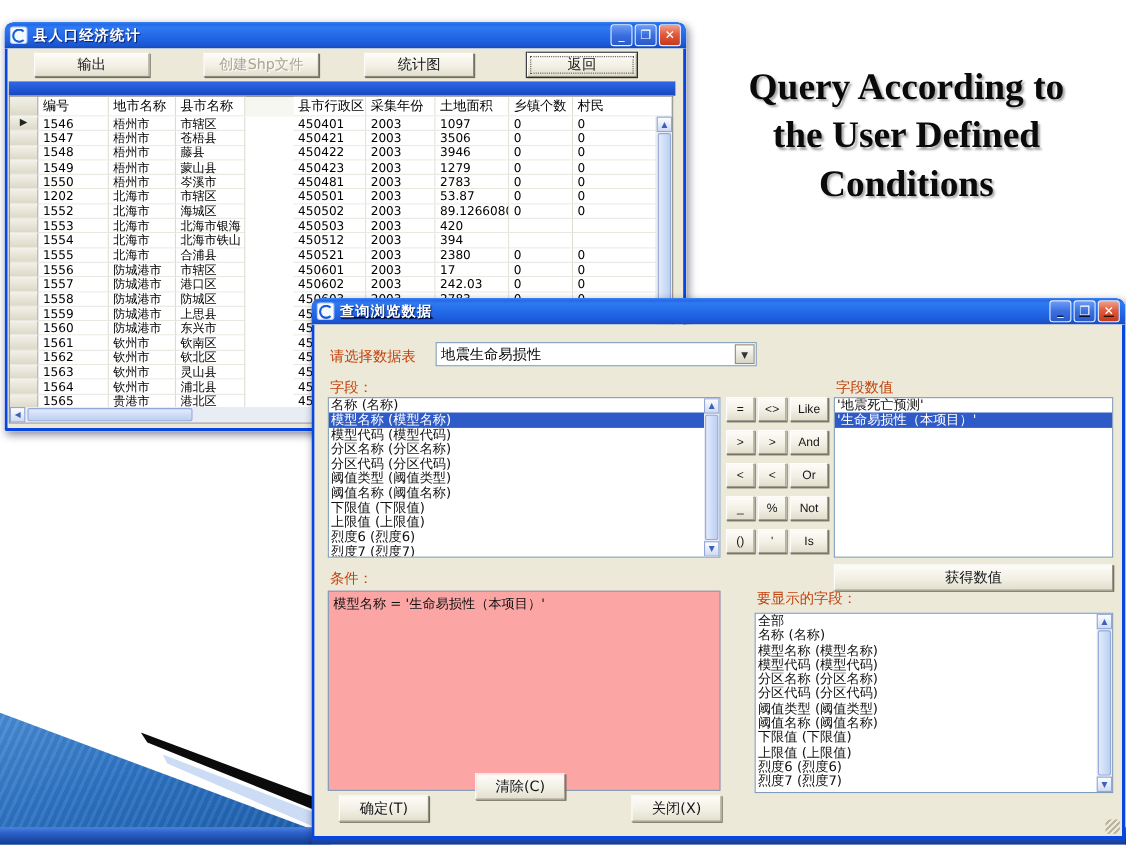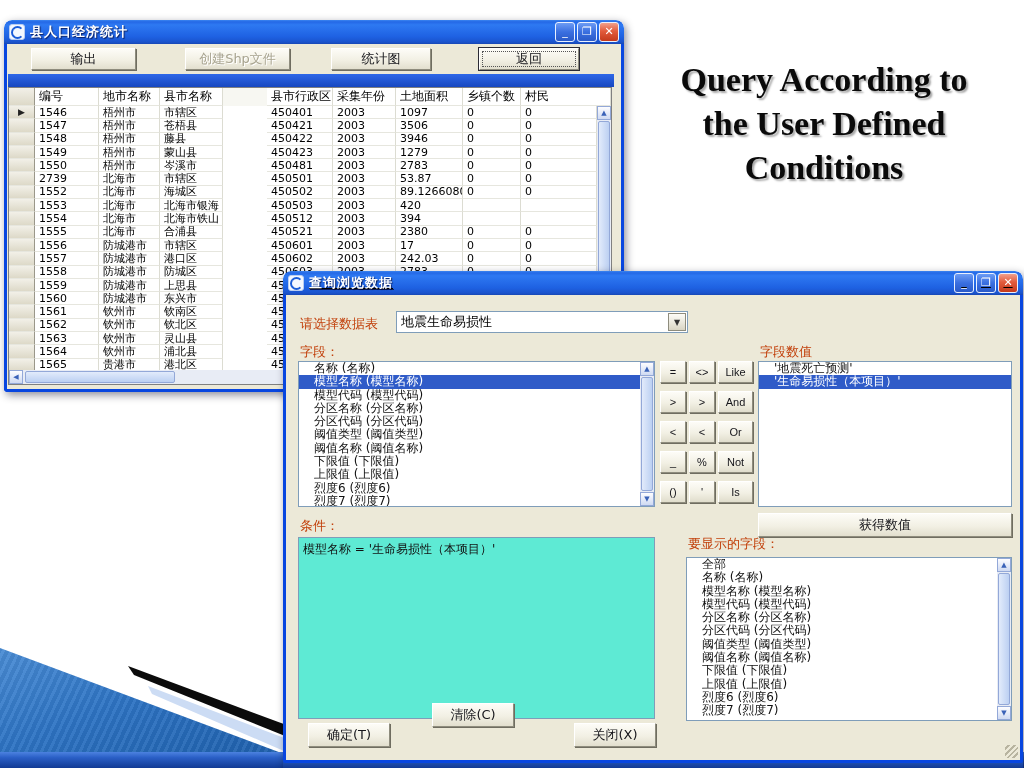--- a/index.html
+++ b/index.html
@@ -90,34 +90,34 @@
   .label { position:absolute; font-size:13px; color:#c2410c; white-space:nowrap;text-align:center; }
   .combo { position:absolute; left:110px; top:16px; width:292px; height:22px; background:#fff;
       border:1px solid #7f9db9; display:flex; align-items:center; }
   .combo .combo-value { flex:1 1 auto; font-size:13px; padding-left:4px; white-space:nowrap; overflow:hidden; }
   .combo .combo-arrow { width:18px; height:18px; margin-right:1px; flex:0 0 18px;
       background:linear-gradient(180deg,#fdfcf7,#d9d5c4); border:1px solid #8e8c7d;
       color:#333; font-size:8px; display:flex; align-items:center; justify-content:center; }
   .listbox { position:absolute; background:#fff; border:1px solid #7f9db9; font-size:12px; overflow:hidden; }
   .list-inner { position:absolute; inset:0 14px 0 0; overflow:hidden; }
   .listbox.no-sb .list-inner { inset:0; }
-  .list-item { height:13.3px; line-height:13.3px; white-space:nowrap; padding-left:15px; color:#111; }
+  .list-item { height:13.3px; line-height:13.3px; white-space:nowrap; padding-left:2px; color:#111; }
   .list-item.selected { background:#2f5bc8; color:#fff; }
   .listbox .vscroll2 { position:absolute; top:0; right:0; bottom:0; width:14px; background:#e8ecf5;
       display:flex; flex-direction:column; justify-content:space-between; }
   .fields-list { left:12px; top:66px; width:357px; height:146px; }
   .values-list { left:472px; top:66px; width:254px; height:146px; }
   .display-list { left:400px; top:262px; width:326px; height:164px; }
   .op-grid { position:absolute; left:374px; top:66px; width:94px; height:143px;
       display:grid; grid-template-columns:26px 26px 35px; grid-auto-rows:22px; gap:8px 3px; }
   .op-btn { background:linear-gradient(180deg,#fdfcf7 0%,#f2f0e4 55%,#e0ddcc 100%);
       border:1px solid #8e8c7d; border-top-color:#fff; border-left-color:#fff; box-shadow:1px 1px 0 #6f6d60;
       font-size:11px; color:#15151a; display:flex; align-items:center; justify-content:center; cursor:default; }
   .get-values { left:472px; top:218px; width:254px; height:24px; }
-  .condition-box { position:absolute; left:12px; top:242px; width:357px; height:182px; background:#5eead4;
+  .condition-box { position:absolute; left:12px; top:242px; width:357px; height:182px; background:#fca5a5;
       border:1px solid #7f9db9; font-size:12px; padding:3px 4px; color:#111; white-space:pre-wrap; }
   .b-ok { left:22px; top:428px; width:82px; height:24px; }
   .b-clear { left:146px; top:408px; width:82px; height:24px; }
   .b-close { left:288px; top:428px; width:82px; height:24px; }
   .resize-grip { position:absolute; right:2px; bottom:2px; width:13px; height:13px;
       background:repeating-linear-gradient(135deg,transparent 0 2px,#b8b4a0 2px 4px); }
 
   
   .b-out { left:24px; top:4px; width:105px; height:22px; }
   .b-shp { left:178px; top:4px; width:105px; height:22px; }
@@ -221,21 +221,21 @@
               <div class="cell c1">梧州市</div>
               <div class="cell c2">岑溪市</div>
               <div class="cell c3">450481</div>
               <div class="cell c4">2003</div>
               <div class="cell c5">2783</div>
               <div class="cell c6">0</div>
               <div class="cell c7">0</div>
             </div>
             <div class="grid-row">
               <div class="cell sel"></div>
-              <div class="cell c0">2739</div>
+              <div class="cell c0">1202</div>
               <div class="cell c1">北海市</div>
               <div class="cell c2">市辖区</div>
               <div class="cell c3">450501</div>
               <div class="cell c4">2003</div>
               <div class="cell c5">53.87</div>
               <div class="cell c6">0</div>
               <div class="cell c7">0</div>
             </div>
             <div class="grid-row">
               <div class="cell sel"></div>

